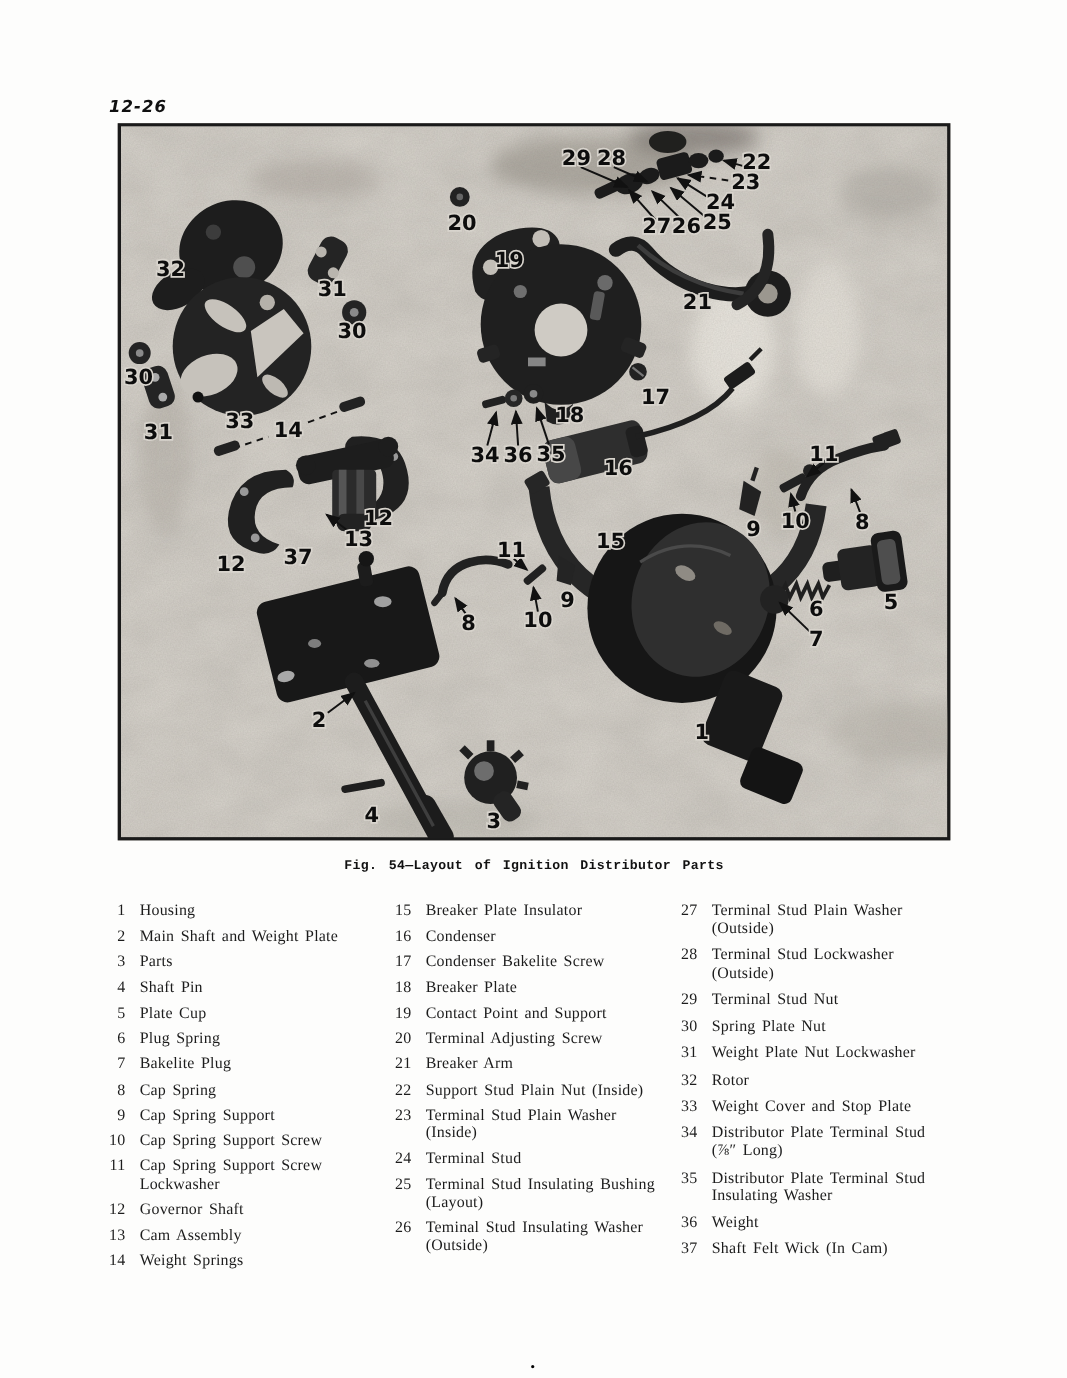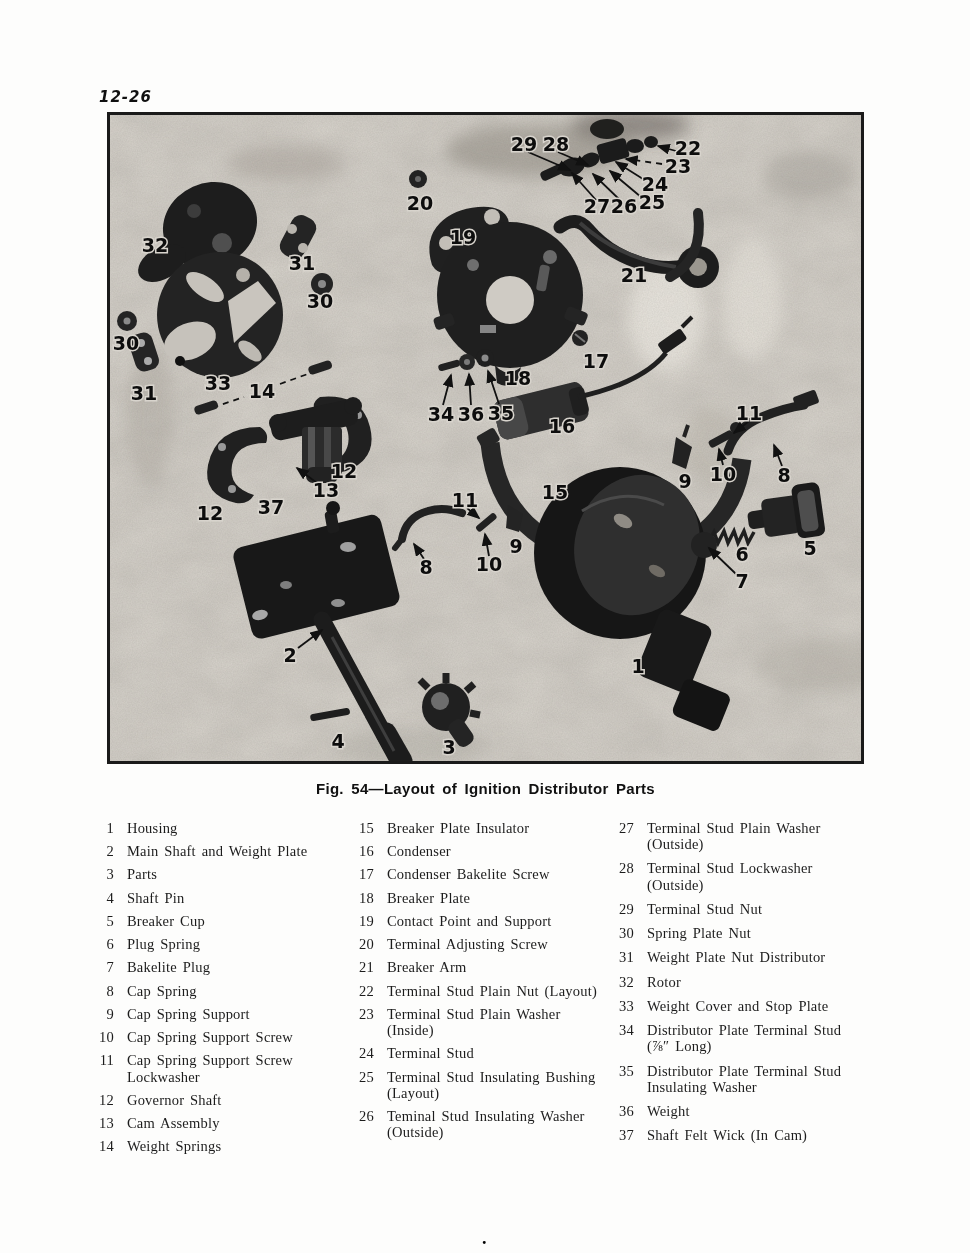--- a/index.html
+++ b/index.html
@@ -6,21 +6,21 @@
   body{background:#ffffff;}
   .page{position:relative;width:970px;height:1253px;background:#fdfdfc;
         font-family:"Liberation Serif",serif;overflow:hidden;}
   .page-number{position:absolute;left:99px;top:60px;
         font-family:"DejaVu Sans",sans-serif;font-weight:bold;font-style:italic;
         font-size:15px;letter-spacing:1px;color:#101010;margin-top:28px;}
   .photo-frame{position:absolute;left:107px;top:112px;width:751px;height:646px;
         border:3px solid #1a1a1a;background:#d8d4cd;margin:0;}
   .photo-frame svg{display:block;width:100%;height:100%;}
   .caption{position:absolute;left:107px;top:780px;width:757px;text-align:center;
-        font-family:Liberation Sans, sans-serif;font-weight:bold;font-size:15px;
+        font-family:Liberation Mono, monospace;font-weight:bold;font-size:12px;
         letter-spacing:.3px;word-spacing:3px;color:#111;}
   .parts-list{position:absolute;left:0;top:820px;width:970px;height:360px;}
   .pl-col{position:absolute;top:0;}
   .pl-col.c1{left:90px;width:262px;}
   .pl-col.c2{left:350px;width:266px;}
   .pl-col.c3{left:610px;width:286px;}
   .pl-item{display:flex;margin-bottom:7px;font-size:14.5px;line-height:1.12;
         color:#1c1c1c;letter-spacing:.2px;}
   .pl-col.c3 .pl-item{margin-bottom:8px;}
   .pl-num{width:24px;text-align:right;flex:none;margin-right:13px;}
@@ -364,21 +364,21 @@
         <div class="pl-item">
           <span class="pl-num">3</span>
           <span class="pl-name">Parts</span>
         </div>
         <div class="pl-item">
           <span class="pl-num">4</span>
           <span class="pl-name">Shaft Pin</span>
         </div>
         <div class="pl-item">
           <span class="pl-num">5</span>
-          <span class="pl-name">Breaker Cup</span>
+          <span class="pl-name">Plate Cup</span>
         </div>
         <div class="pl-item">
           <span class="pl-num">6</span>
           <span class="pl-name">Plug Spring</span>
         </div>
         <div class="pl-item">
           <span class="pl-num">7</span>
           <span class="pl-name">Bakelite Plug</span>
         </div>
         <div class="pl-item">
@@ -435,21 +435,21 @@
         <div class="pl-item">
           <span class="pl-num">20</span>
           <span class="pl-name">Terminal Adjusting Screw</span>
         </div>
         <div class="pl-item">
           <span class="pl-num">21</span>
           <span class="pl-name">Breaker Arm</span>
         </div>
         <div class="pl-item">
           <span class="pl-num">22</span>
-          <span class="pl-name">Terminal Stud Plain Nut (Layout)</span>
+          <span class="pl-name">Support Stud Plain Nut (Inside)</span>
         </div>
         <div class="pl-item">
           <span class="pl-num">23</span>
           <span class="pl-name">Terminal Stud Plain Washer
 (Inside)</span>
         </div>
         <div class="pl-item">
           <span class="pl-num">24</span>
           <span class="pl-name">Terminal Stud</span>
         </div>
@@ -478,21 +478,21 @@
         <div class="pl-item">
           <span class="pl-num">29</span>
           <span class="pl-name">Terminal Stud Nut</span>
         </div>
         <div class="pl-item">
           <span class="pl-num">30</span>
           <span class="pl-name">Spring Plate Nut</span>
         </div>
         <div class="pl-item">
           <span class="pl-num">31</span>
-          <span class="pl-name">Weight Plate Nut Distributor</span>
+          <span class="pl-name">Weight Plate Nut Lockwasher</span>
         </div>
         <div class="pl-item">
           <span class="pl-num">32</span>
           <span class="pl-name">Rotor</span>
         </div>
         <div class="pl-item">
           <span class="pl-num">33</span>
           <span class="pl-name">Weight Cover and Stop Plate</span>
         </div>
         <div class="pl-item">

